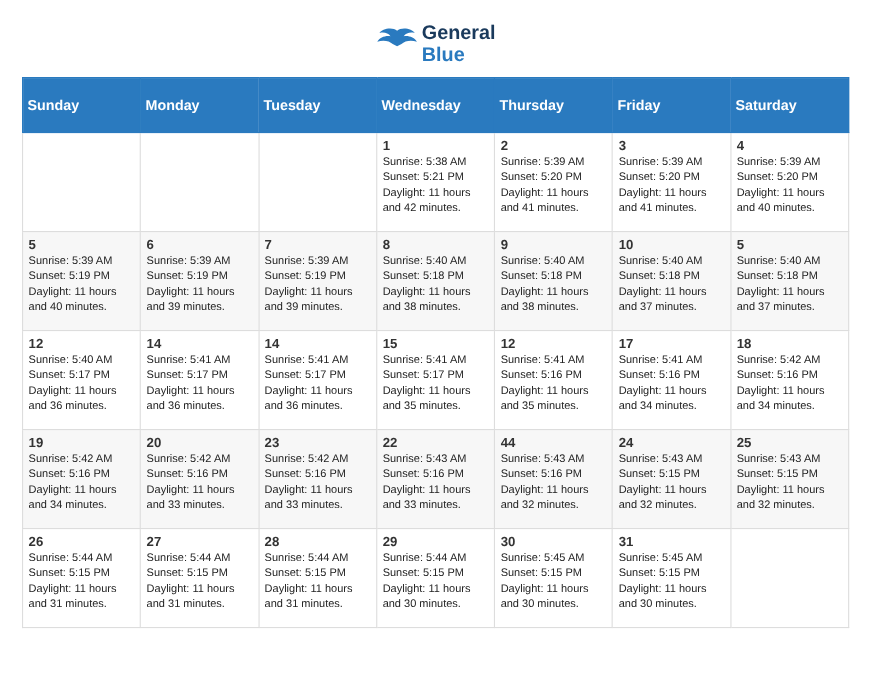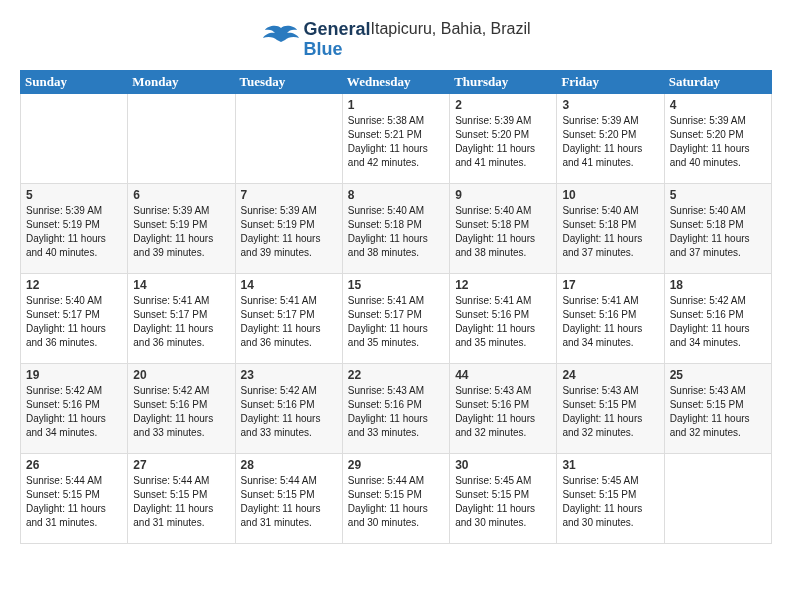--- a/index.html
+++ b/index.html
@@ -30,25 +30,24 @@
       font-weight: normal;
     }
     .calendar {
       width: 100%;
       border-collapse: collapse;
       border: 1px solid #ccc;
     }
     .calendar th {
       background: #2a7abf;
       color: #fff;
-      padding: 3px 4px;
+      padding: 17px 4px;
       font-size: 13px;
       text-align: left;
       border: 1px solid #2a7abf;
-      font-family: Liberation Serif, serif;
     }
     .calendar td {
       vertical-align: top;
       border: 1px solid #ddd;
       padding: 4px 5px;
       font-size: 10.5px;
       color: #333;
       width: calc(100% / 7);
       min-height: 90px;
       height: 90px;
@@ -100,21 +99,20 @@
       <rect x="0" y="0" width="40" height="40" fill="white"></rect>
 
       <path d="M20 8 C24 4, 34 6, 36 10 C32 9, 28 10, 26 13 C30 12, 36 14, 38 18 C33 16, 27 17, 24 20 L20 22 L16 20 C13 17, 7 16, 2 18 C4 14, 10 12, 14 13 C12 10, 8 9, 4 10 C6 6, 16 4, 20 8Z" fill="#2a7abf"></path>
     </svg>
     <div class="logo-words">
       <span class="logo-general">General</span>
       <span class="logo-blue-word">Blue</span>
     </div>
   </div>
   <div class="title-block">
-    <h2>Itapicuru, Bahia, Brazil</h2>
   </div>
 </div>
 
 <table class="calendar">
   <thead>
     <tr>
     <th>Sunday</th>
         <th>Monday</th>
         <th>Tuesday</th>
         <th>Wednesday</th>

